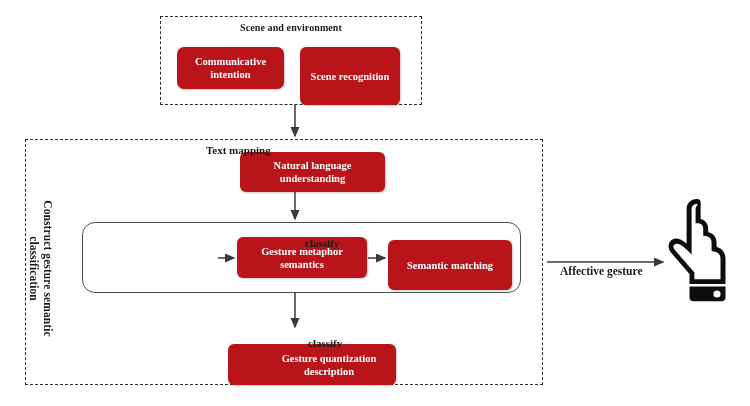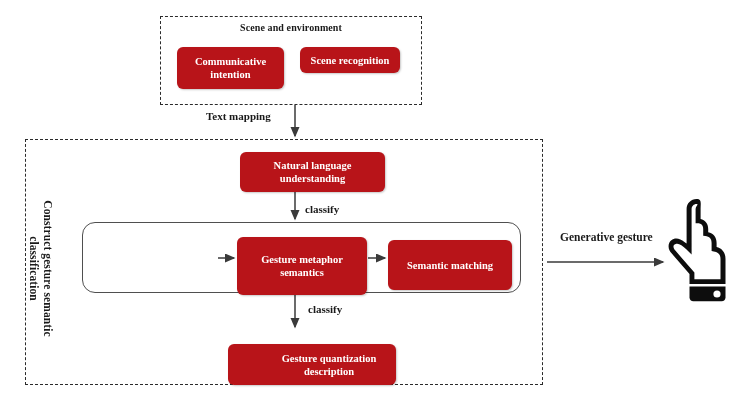--- a/index.html
+++ b/index.html
@@ -62,25 +62,25 @@
     font-size: 10.5px;
     line-height: 13px;
     display: flex;
     align-items: center;
     justify-content: center;
     text-align: center;
     box-sizing: border-box;
     padding: 2px 4px;
     box-shadow: 1px 1px 2px rgba(0,0,0,0.22);
   }
-  #box-communicative  { left: 177px; top: 47px;  width: 107px; height: 42px; }
-  #box-scene-recog    { left: 300px; top: 47px;  width: 100px; height: 26px; }
+  #box-communicative  { left: 177px; top: 47px;  width: 107px; height: 42px; border-radius: 7px; }
+  #box-scene-recog    { left: 300px; top: 47px;  width: 100px; height: 58px; }
   #box-nlu            { left: 240px; top: 152px; width: 145px; height: 40px; }
   #box-affective      { left: 92px;  top: 237px; width: 125px; height: 41px; }
-  #box-gesture-meta   { left: 237px; top: 237px; width: 130px; height: 58px; }
+  #box-gesture-meta   { left: 237px; top: 237px; width: 130px; height: 41px; }
   #box-semantic-match { left: 388px; top: 240px; width: 124px; height: 50px; }
   #box-quantization   { left: 228px; top: 344px; width: 168px; height: 41px; padding-left: 38px; }
 
   
   #mid-container {
     position: absolute;
     left: 82px; top: 222px;
     width: 439px; height: 71px;
     border: 1.6px solid #4f4f4f;
     border-radius: 13px;
@@ -96,20 +96,21 @@
     pointer-events: none;
   }
 
   
   .edge-label {
     position: absolute;
     font-weight: bold;
     color: #1a1a1a;
     font-size: 11px;
     white-space: nowrap;
+    margin-top: 34px;
   }
   #label-text-mapping { left: 206px; top: 110px; }
   #label-classify     { left: 305px; top: 203px; }
   #label-mapping      { left: 308px; top: 303px; }
   #label-generative   { left: 560px; top: 231px; font-size: 11.5px; }
 
   
   #hand-icon {
     position: absolute;
     left: 668px; top: 198px;
@@ -155,21 +156,21 @@
   <div id="mid-container"></div>
 
   <div id="box-gesture-meta" class="rbox">Gesture metaphor semantics</div>
   <div id="box-semantic-match" class="rbox">Semantic matching</div>
 
   <div id="box-quantization" class="rbox">Gesture quantization description</div>
 
   <div id="label-text-mapping" class="edge-label">Text mapping</div>
   <div id="label-classify" class="edge-label">classify</div>
   <div id="label-mapping" class="edge-label">classify</div>
-  <div id="label-generative" class="edge-label">Generative gesture</div>
+  <div id="label-generative" class="edge-label">Affective gesture</div>
 
   <svg id="hand-icon" viewBox="0 0 62 104" xmlns="http://www.w3.org/2000/svg">
     <path fill="#0d0d0d" d="
       M28.5 1
       C23.0 1 18.6 5.4 18.6 10.9
       L18.6 45.5
       L16.4 43.9
       C13.2 41.5 9.9 39.9 6.9 40.6
       C3.3 41.4 0.8 44.3 0.6 47.9
       C0.4 50.8 1.7 53.2 3.8 55.6

